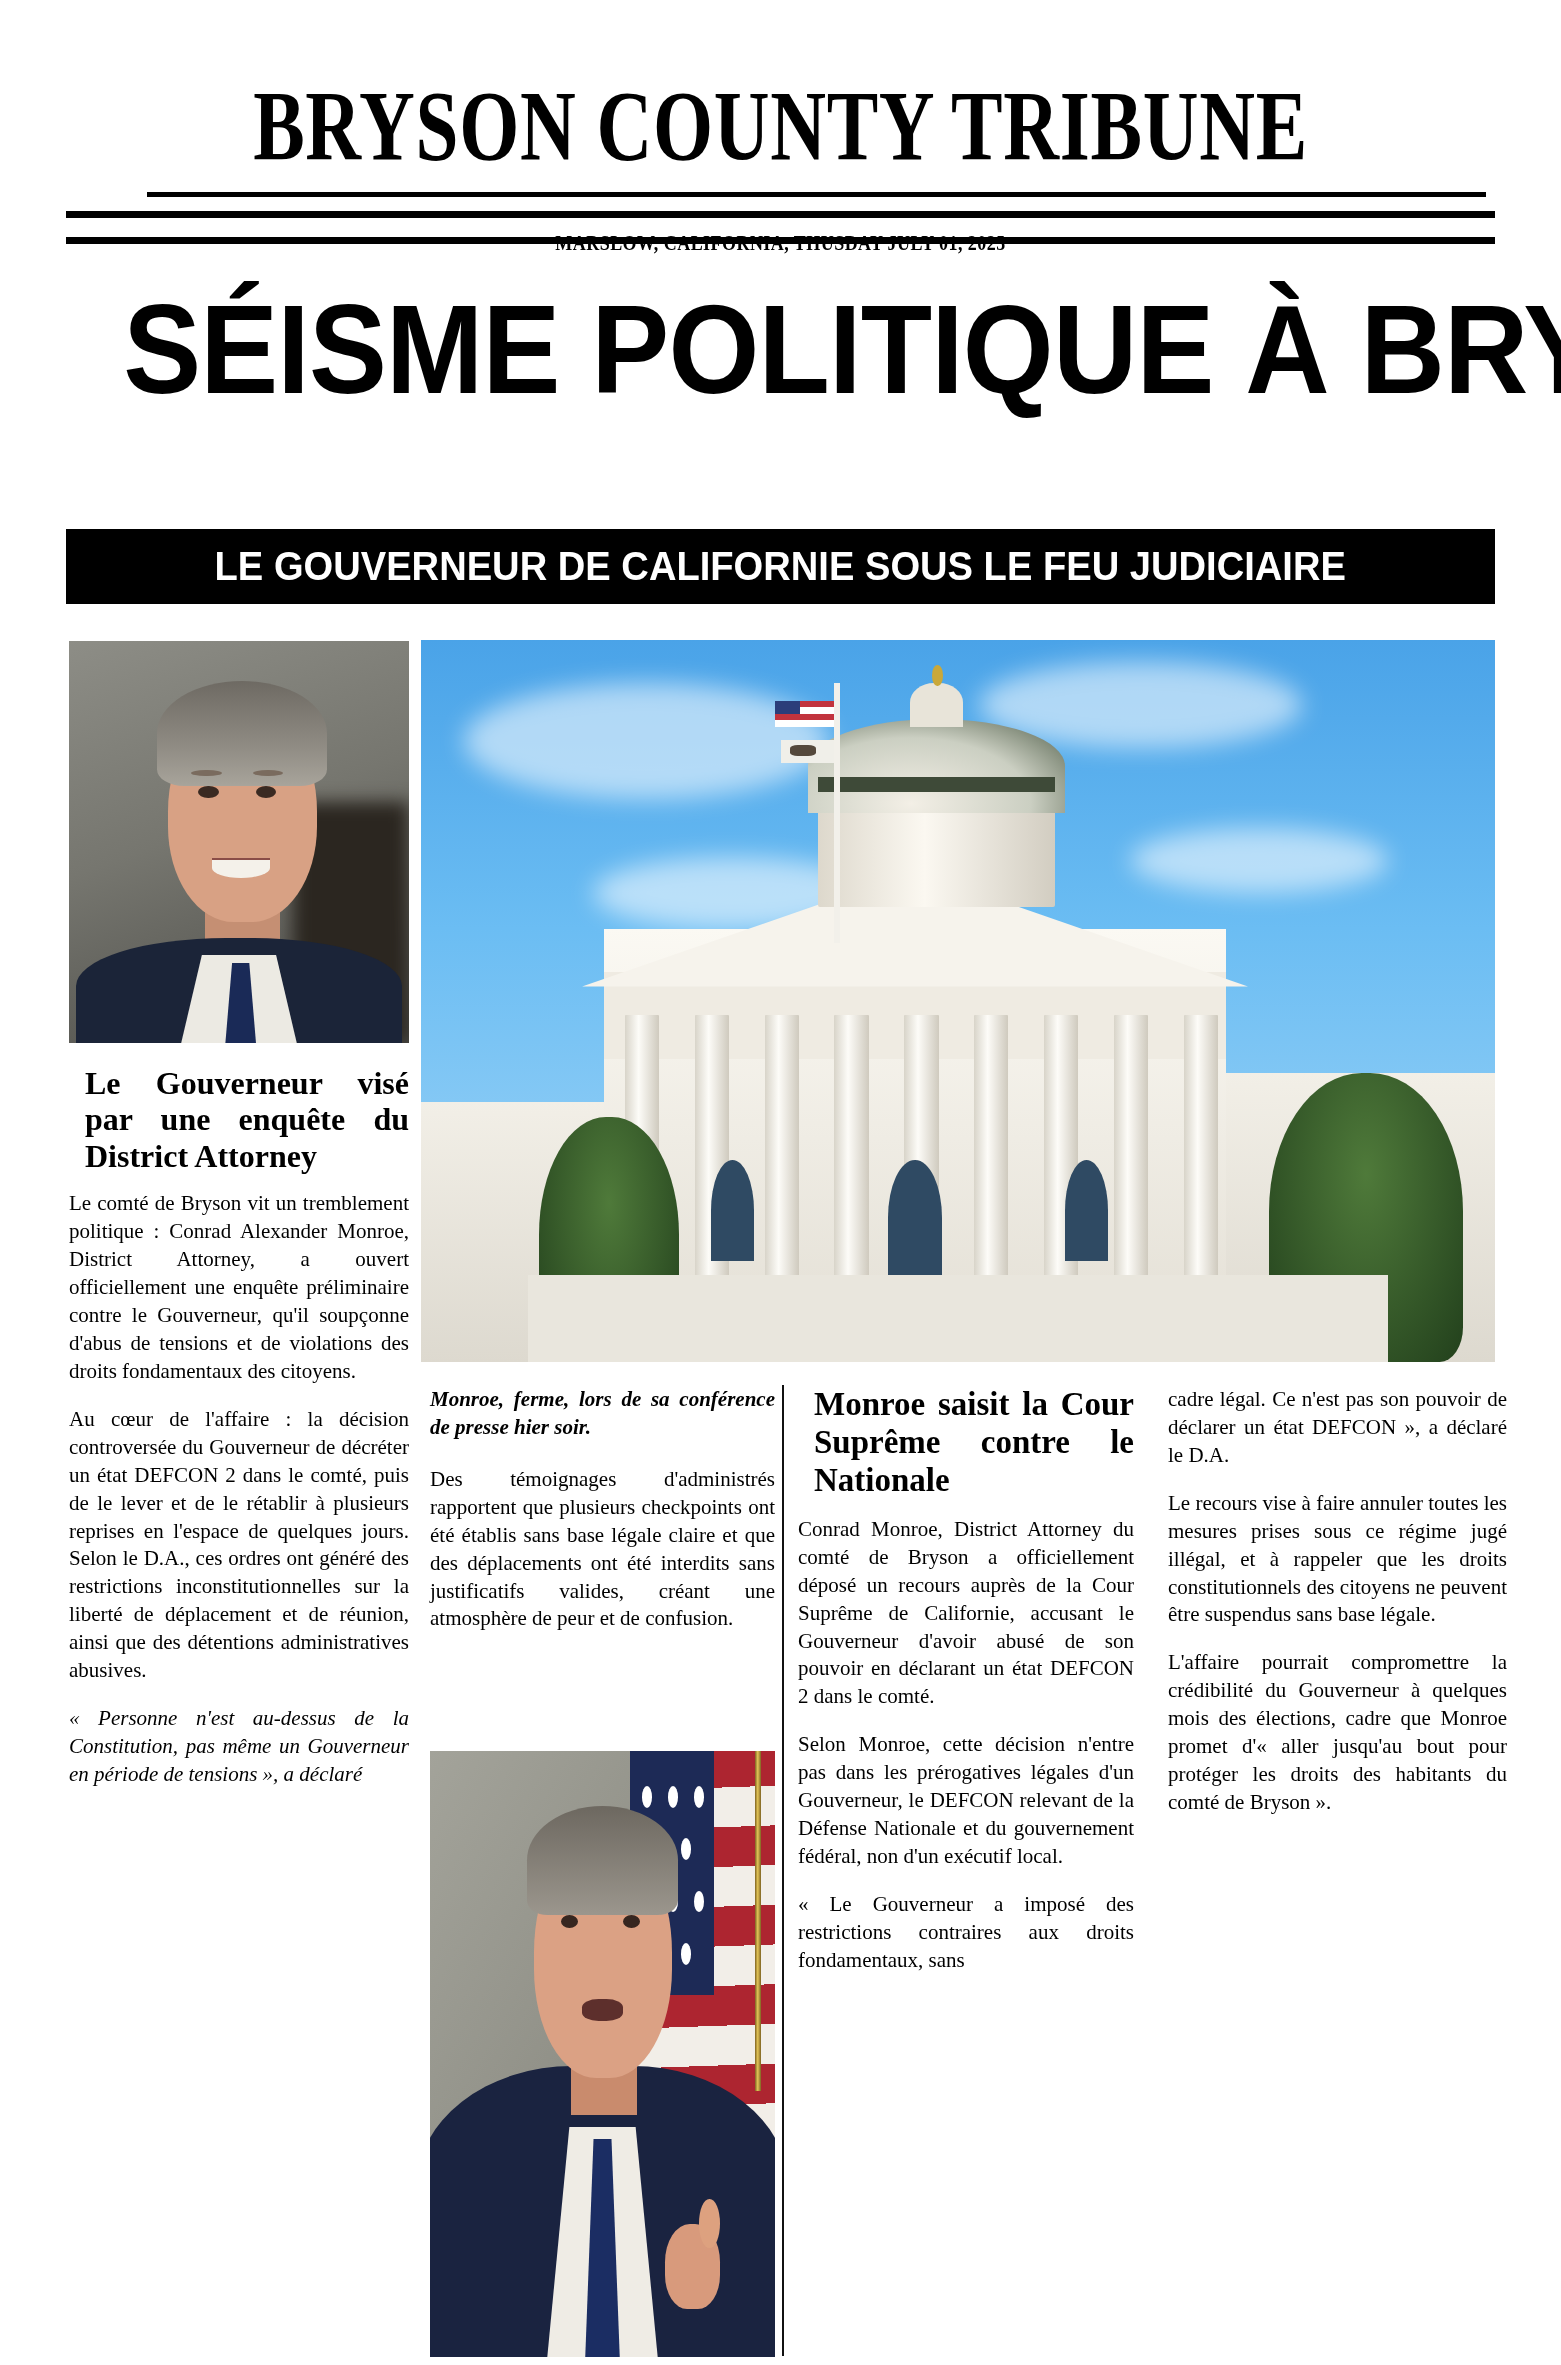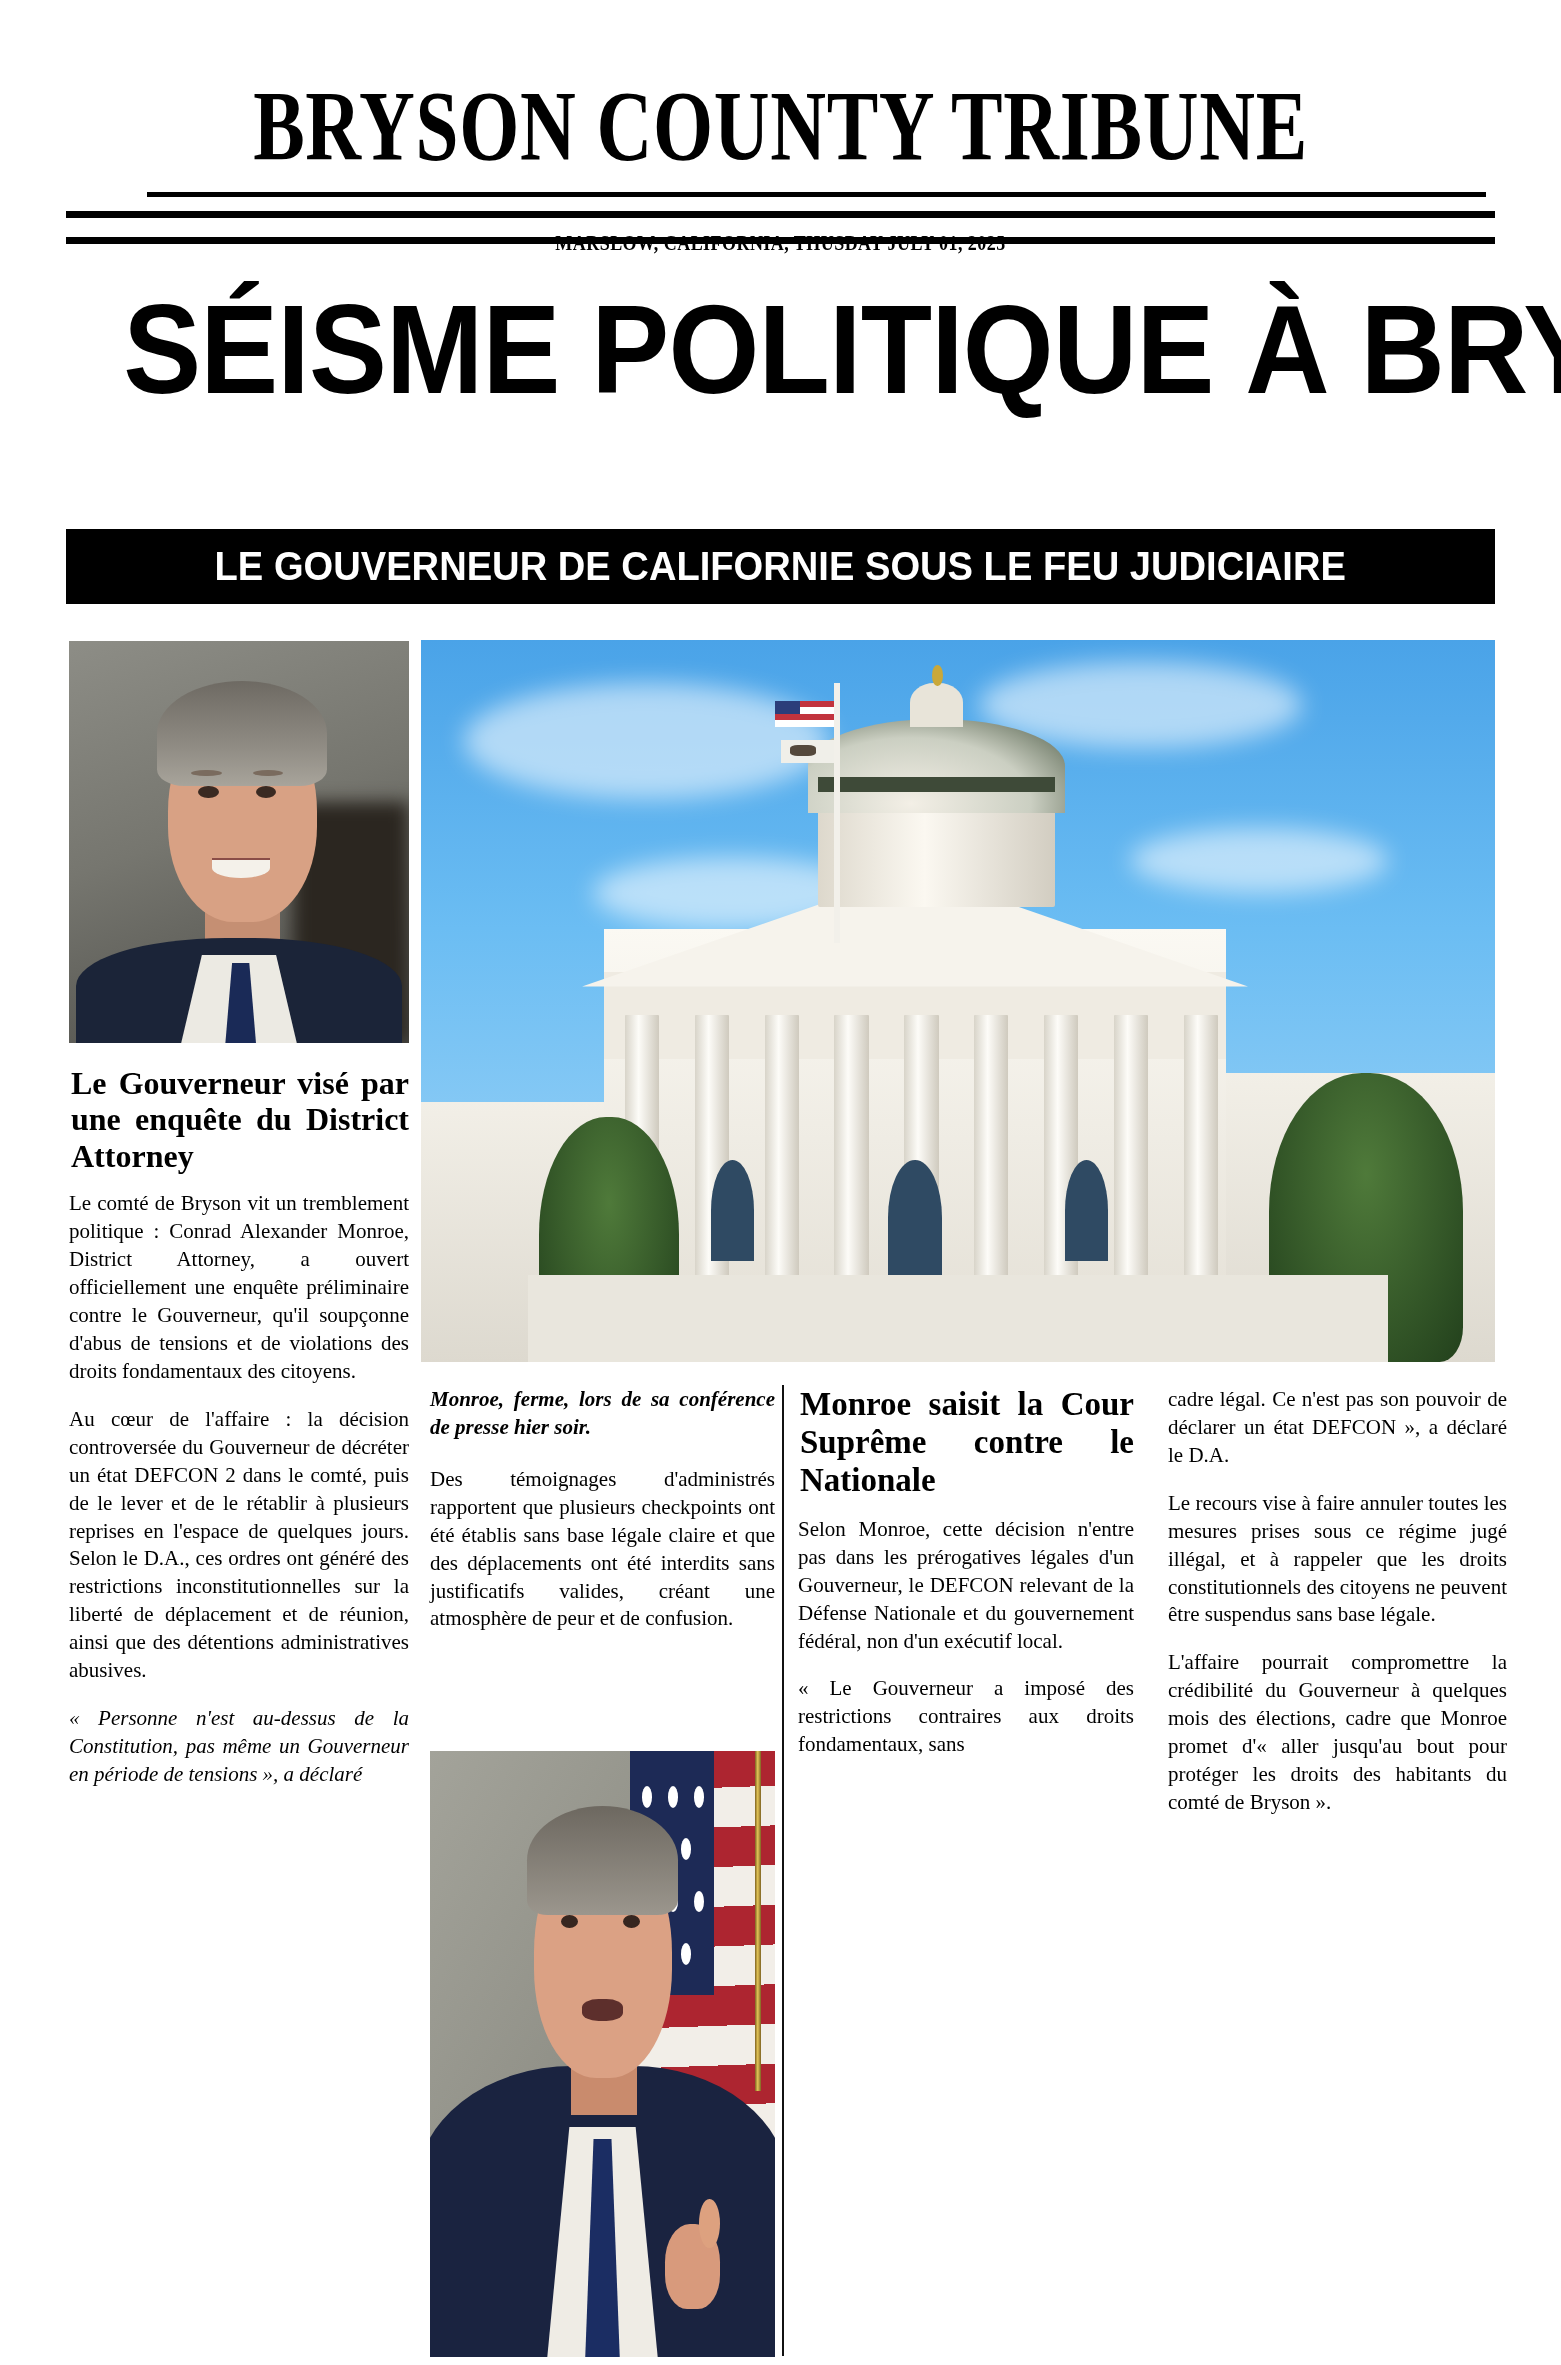--- a/index.html
+++ b/index.html
@@ -148,21 +148,21 @@
   .col2 { left: 430px;  top: 1386px; width: 345px; }
   .col3 { left: 798px; top: 1386px; width: 336px; }
   .col4 { left: 1156px; top: 1386px; width: 339px; margin-left: 12px; }
 
   .col-head {
     font-family: "Liberation Serif", serif;
     font-weight: 700;
     font-size: 32px;
     line-height: 1.14;
     text-align: justify;
-    margin: 0 0 16px 2px;
+    margin: 0 0 16px 16px;
     hyphens: auto;
     -webkit-hyphens: auto;
   }
   .col3 .col-head {
     font-size: 33px;
     line-height: 1.15;
   }
   .body-p {
     font-size: 21px;
     line-height: 1.33;
@@ -365,20 +365,21 @@
     <p class="body-p italic">« Personne n'est au-dessus de la Constitution, pas même un Gouverneur en période de tensions », a déclaré</p>
   </div>
 
   <div class="col col2">
     <p class="caption">Monroe, ferme, lors de sa conférence de presse hier soir.</p>
     <p class="body-p">Des témoignages d'administrés rapportent que plusieurs checkpoints ont été établis sans base légale claire et que des déplacements ont été interdits sans justificatifs valides, créant une atmosphère de peur et de confusion.</p>
   </div>
 
   <div class="col col3">
     <h2 class="col-head">Monroe saisit la Cour Suprême contre le Nationale</h2>
+    <p class="body-p">Conrad Monroe, District Attorney du comté de Bryson a officiellement déposé un recours auprès de la Cour Suprême de Californie, accusant le Gouverneur d'avoir abusé de son pouvoir en déclarant un état DEFCON 2 dans le comté.</p>
     <p class="body-p">Selon Monroe, cette décision n'entre pas dans les prérogatives légales d'un Gouverneur, le DEFCON relevant de la Défense Nationale et du gouvernement fédéral, non d'un exécutif local.</p>
     <p class="body-p">« Le Gouverneur a imposé des restrictions contraires aux droits fondamentaux, sans</p>
   </div>
 
   <div class="col col4">
     <p class="body-p">cadre légal. Ce n'est pas son pouvoir de déclarer un état DEFCON », a déclaré le D.A.</p>
     <p class="body-p">Le recours vise à faire annuler toutes les mesures prises sous ce régime jugé illégal, et à rappeler que les droits constitutionnels des citoyens ne peuvent être suspendus sans base légale.</p>
     <p class="body-p">L'affaire pourrait compromettre la crédibilité du Gouverneur à quelques mois des élections, cadre que Monroe promet d'« aller jusqu'au bout pour protéger les droits des habitants du comté de Bryson ».</p>
   </div>
 

